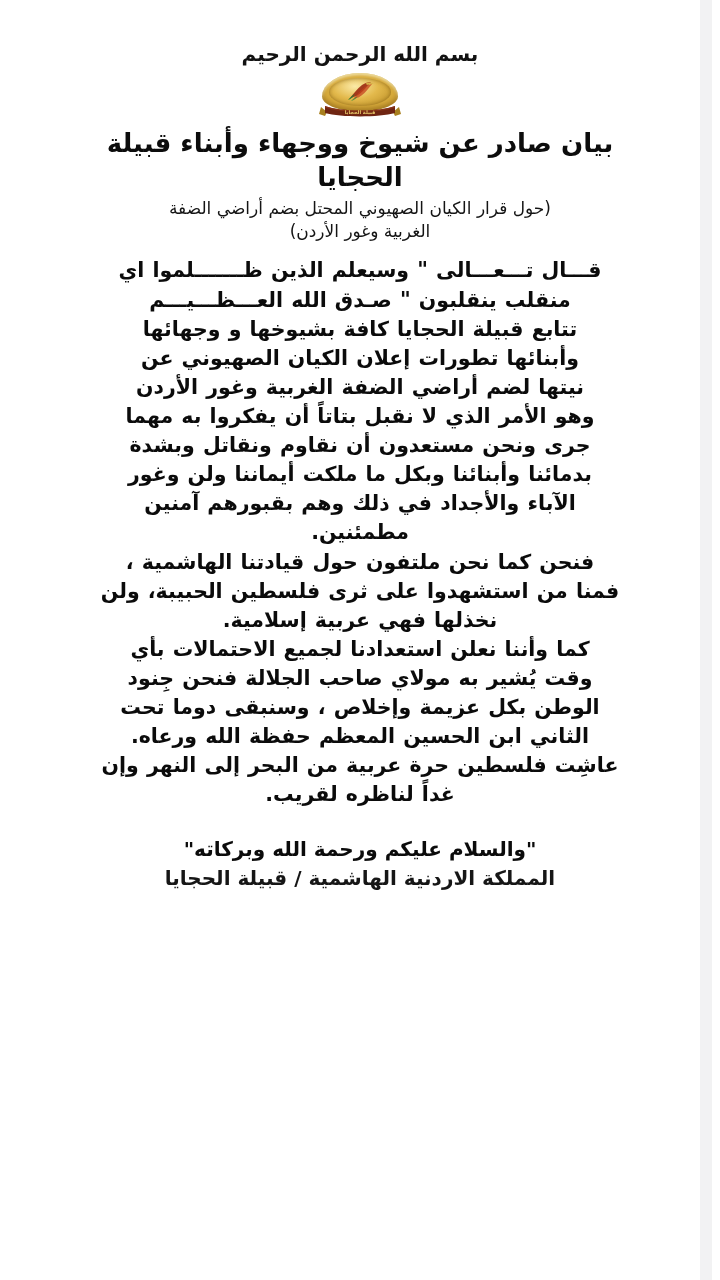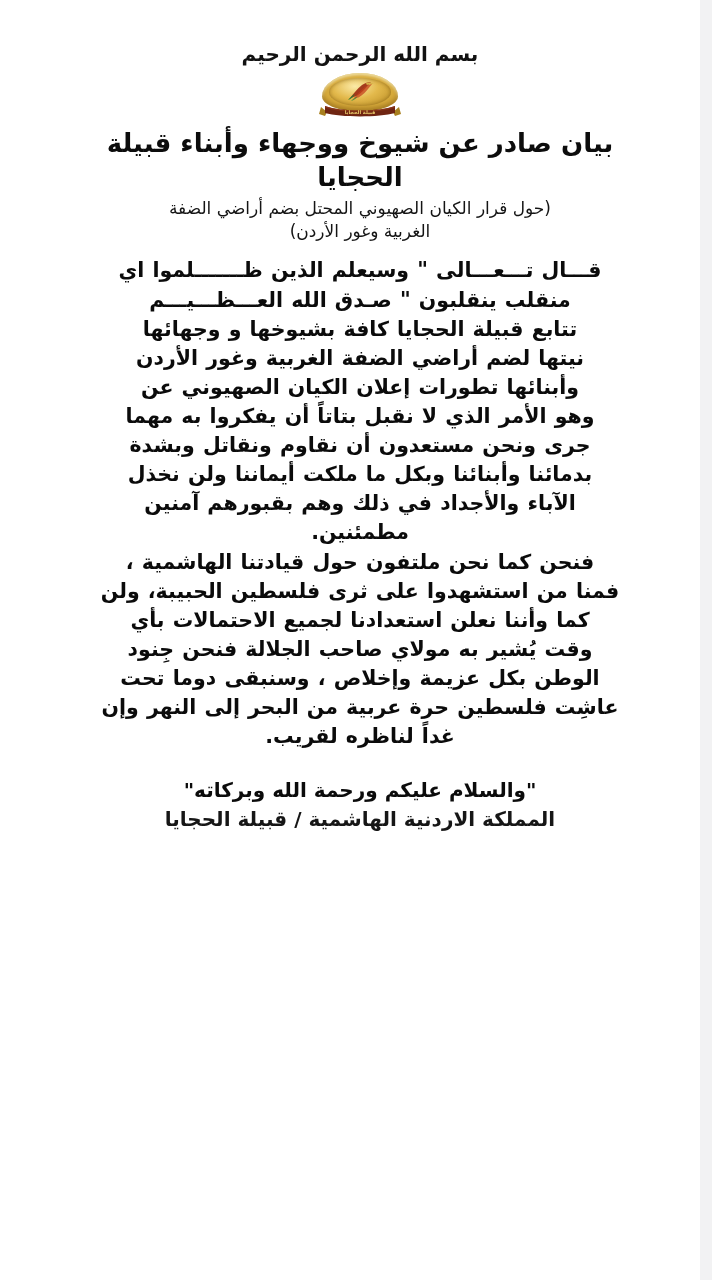--- a/index.html
+++ b/index.html
@@ -203,32 +203,34 @@
 
   <div class="subtitle">
     <div>(حول قرار الكيان الصهيوني المحتل بضم أراضي الضفة</div>
     <div>الغربية وغور الأردن)</div>
   </div>
 
   <div class="body-block">
     <div class="body-line">قـــال تـــعـــالى " وسيعلم الذين ظـــــــلموا اي</div>
     <div class="body-line">منقلب ينقلبون " صـدق الله العـــظـــيـــم</div>
     <div class="body-line">تتابع قبيلة الحجايا كافة بشيوخها و وجهائها</div>
+    <div class="body-line">وأبنائها تطورات إعلان الكيان الصهيوني عن</div>
     <div class="body-line">نيتها لضم أراضي الضفة الغربية وغور الأردن</div>
-    <div class="body-line">وأبنائها تطورات إعلان الكيان الصهيوني عن</div>
     <div class="body-line">وهو الأمر الذي لا نقبل بتاتاً أن يفكروا به مهما</div>
     <div class="body-line">جرى ونحن مستعدون أن نقاوم ونقاتل وبشدة</div>
-    <div class="body-line">بدمائنا وأبنائنا وبكل ما ملكت أيماننا ولن نخذل</div>
+    <div class="body-line">بدمائنا وأبنائنا وبكل ما ملكت أيماننا ولن وغور</div>
     <div class="body-line">الآباء والأجداد في ذلك وهم بقبورهم آمنين</div>
     <div class="body-line">مطمئنين.</div>
     <div class="body-line">فنحن كما نحن ملتفون حول قيادتنا الهاشمية ،</div>
     <div class="body-line">فمنا من استشهدوا على ثرى فلسطين الحبيبة، ولن</div>
+    <div class="body-line">نخذلها فهي عربية إسلامية.</div>
     <div class="body-line">كما وأننا نعلن استعدادنا لجميع الاحتمالات بأي</div>
     <div class="body-line">وقت يُشير به مولاي صاحب الجلالة فنحن جِنود</div>
     <div class="body-line">الوطن بكل عزيمة وإخلاص ، وسنبقى دوما تحت</div>
+    <div class="body-line">الثاني ابن الحسين المعظم حفظة الله ورعاه.</div>
     <div class="body-line">عاشِت فلسطين حرة عربية من البحر إلى النهر وإن</div>
     <div class="body-line">غداً لناظره لقريب.</div>
   </div>
 
   <div class="salutation">"والسلام عليكم ورحمة الله وبركاته"</div>
 
   <div class="attribution">المملكة الاردنية الهاشمية / قبيلة الحجايا</div>
 
   <div class="tail-space"></div>
 </div>

